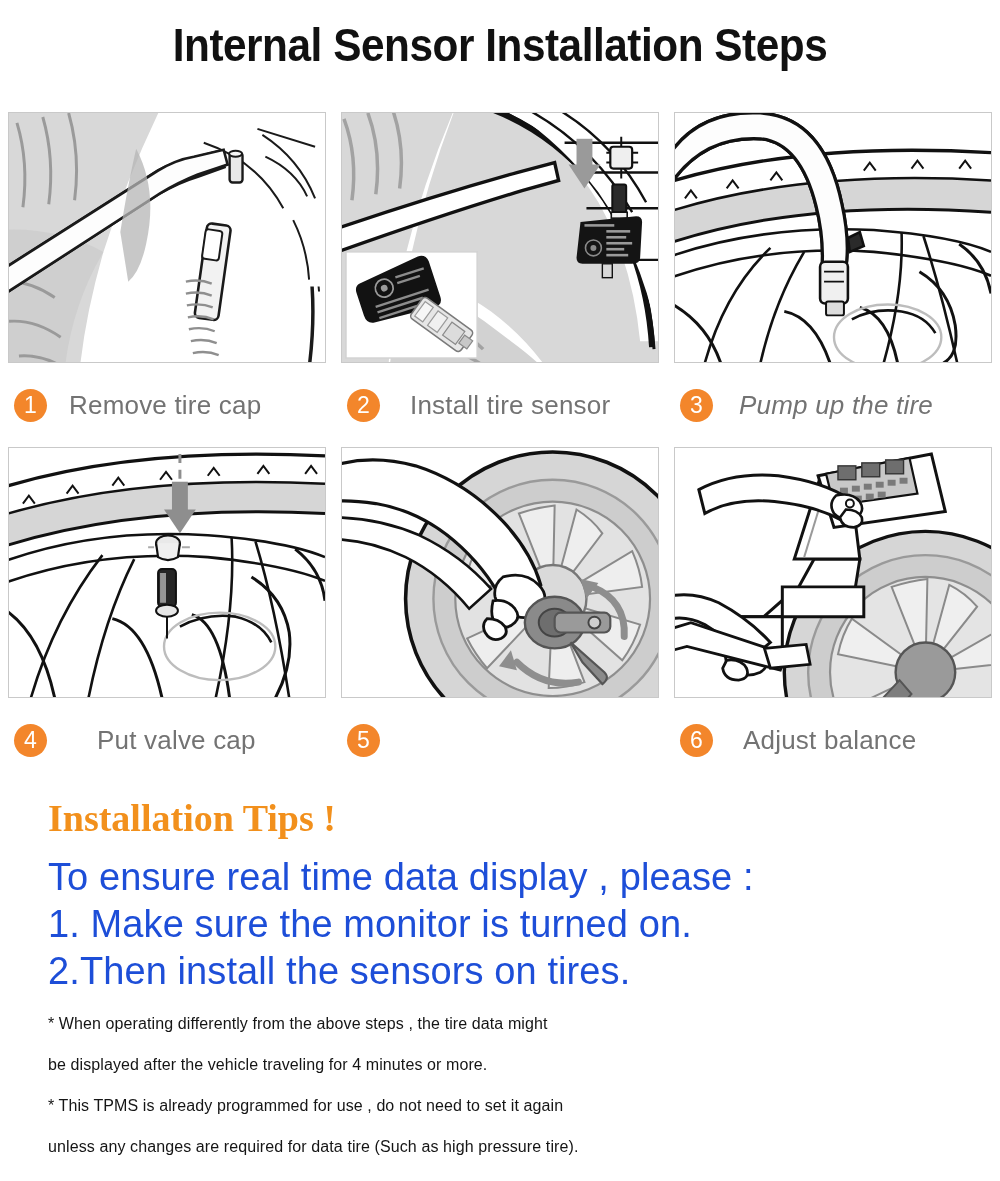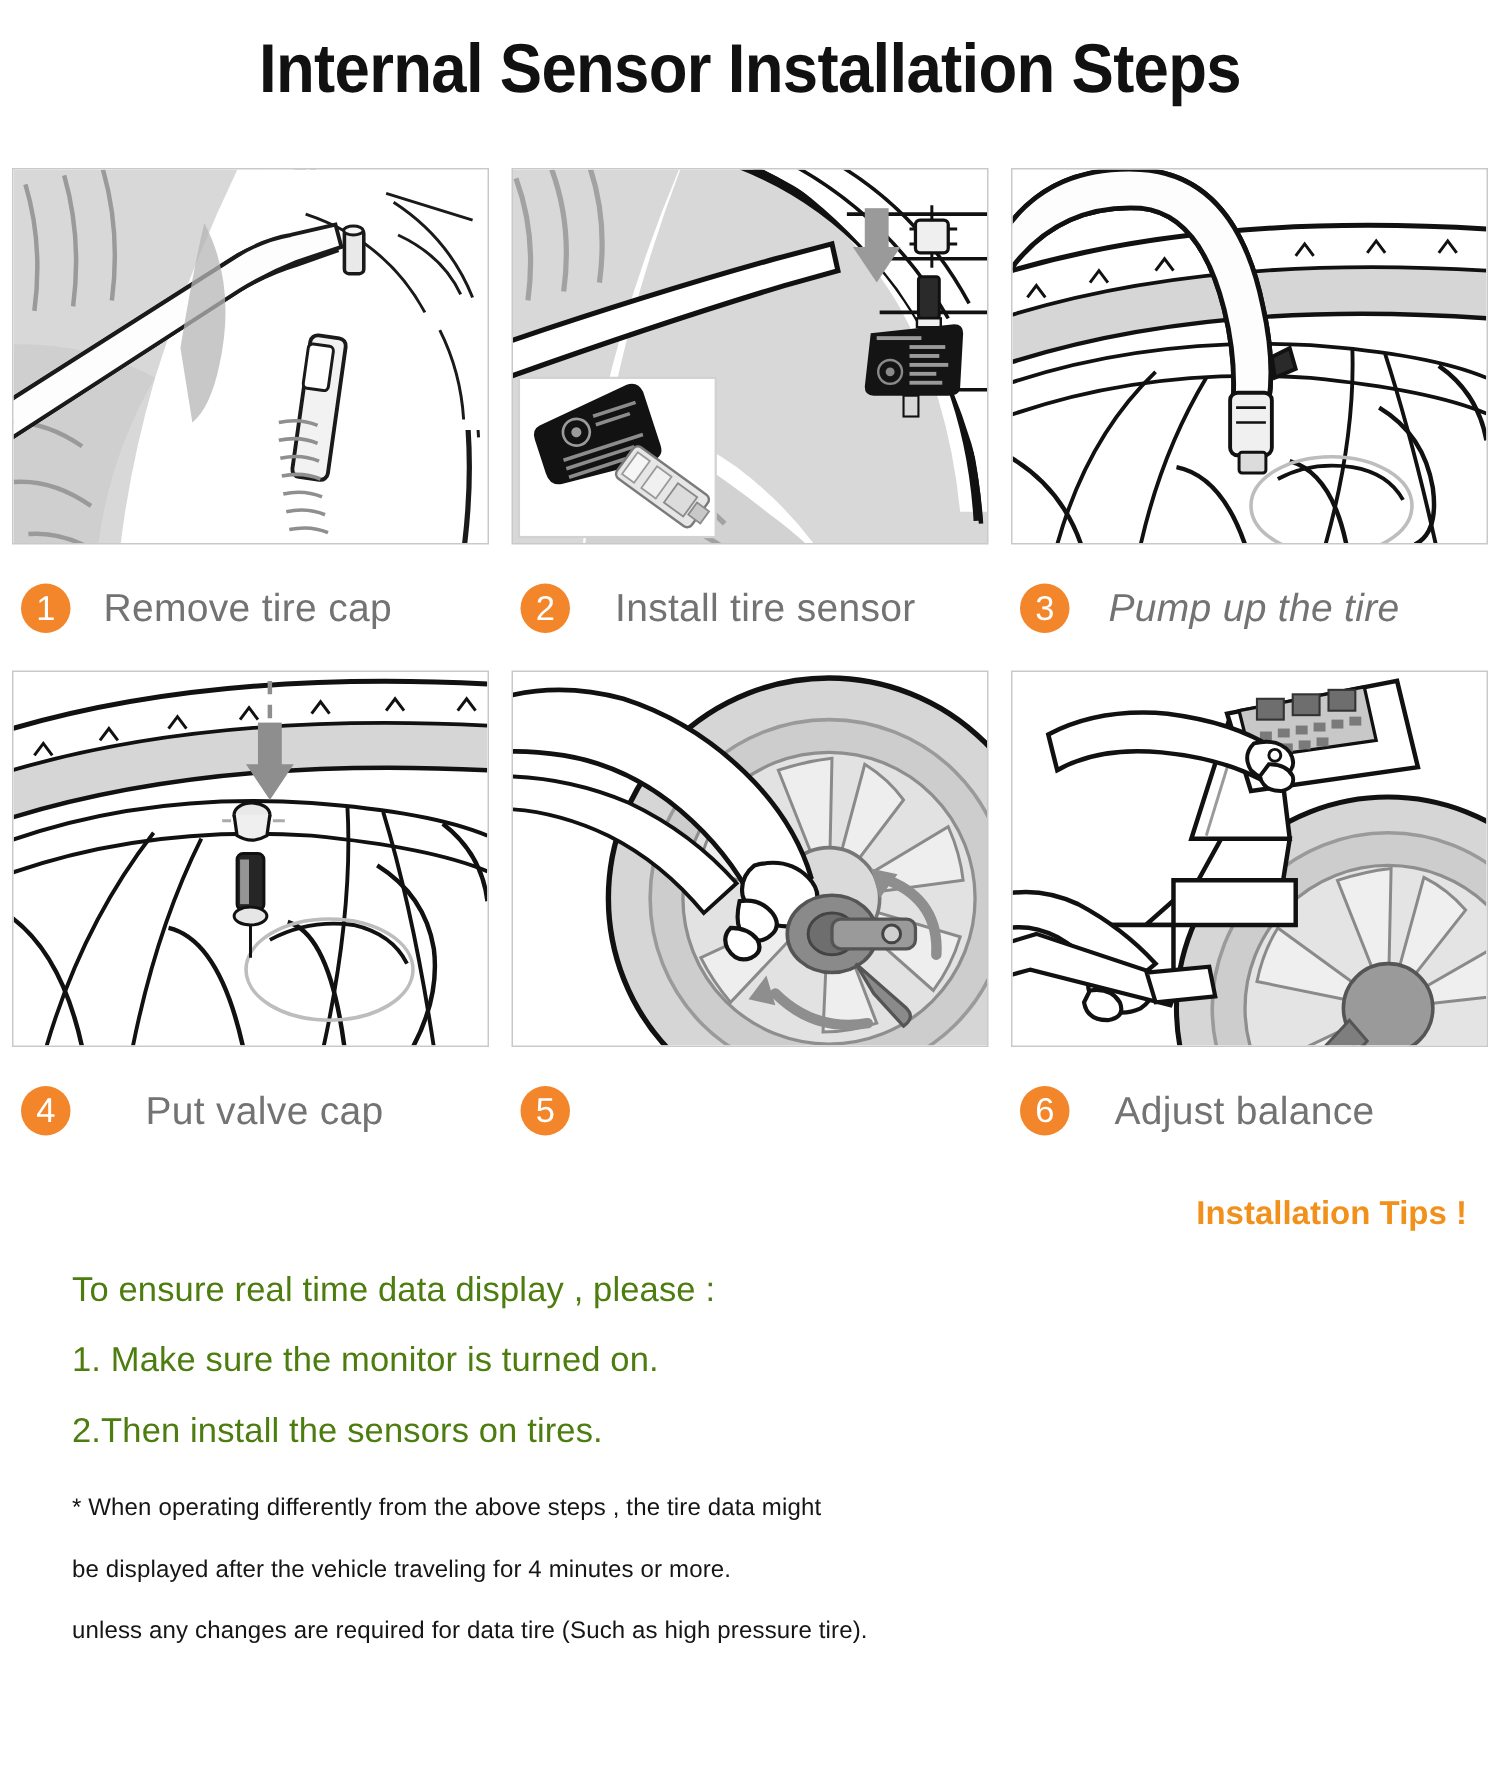--- a/index.html
+++ b/index.html
@@ -95,32 +95,31 @@
   .cell-6 .caption-text { margin-left: 30px; }
 
   
   .tips {
     position: absolute;
     left: 48px;
     top: 796px;
     width: 930px;
   }
   .tips-heading {
-    font-family: Liberation Sans, sans-serif;
+    font-family: Liberation Serif, serif;
     font-weight: bold;
-    font-size: 22px;
+    font-size: 38px;
     color: #F2901C;
     letter-spacing: 0px;
     margin-bottom: 14px;
-    text-align: right;
   }
   .tips-line {
     font-family: "Liberation Sans Narrow", "Liberation Sans", sans-serif;
-    font-size: 23px;
-    color: #4d7c0f;
+    font-size: 38px;
+    color: #1d4ed8;
     line-height: 47px;
     white-space: nowrap;
     letter-spacing: 0.1px;
   }
   .tips-note {
     font-family: "Liberation Sans Narrow", "Liberation Sans", sans-serif;
     font-size: 16px;
     color: #151515;
     line-height: 41px;
     white-space: nowrap;
@@ -586,15 +585,16 @@
 </div>
 
 <div class="tips">
   <div class="tips-heading">Installation Tips !</div>
   <div class="tips-line">To ensure real time data display , please :</div>
   <div class="tips-line">1. Make sure the monitor is turned on.</div>
   <div class="tips-line">2.Then install the sensors on tires.</div>
   <div class="notes-block">
     <div class="tips-note">* When operating differently from the above steps , the tire data might</div>
     <div class="tips-note">be displayed after the vehicle traveling for 4 minutes or more.</div>
+    <div class="tips-note">* This TPMS is already programmed for use , do not need to set it again</div>
     <div class="tips-note">unless any changes are required for data tire (Such as high pressure tire).</div>
   </div>
 </div>
 
 </body></html>

